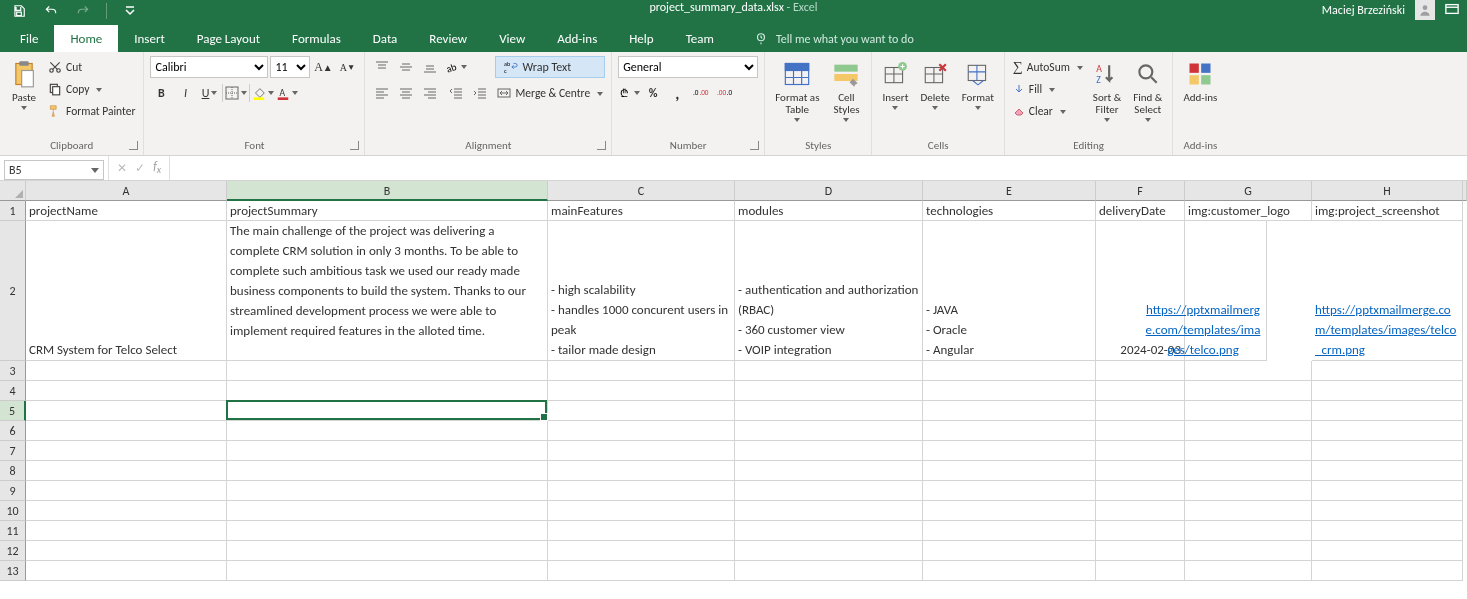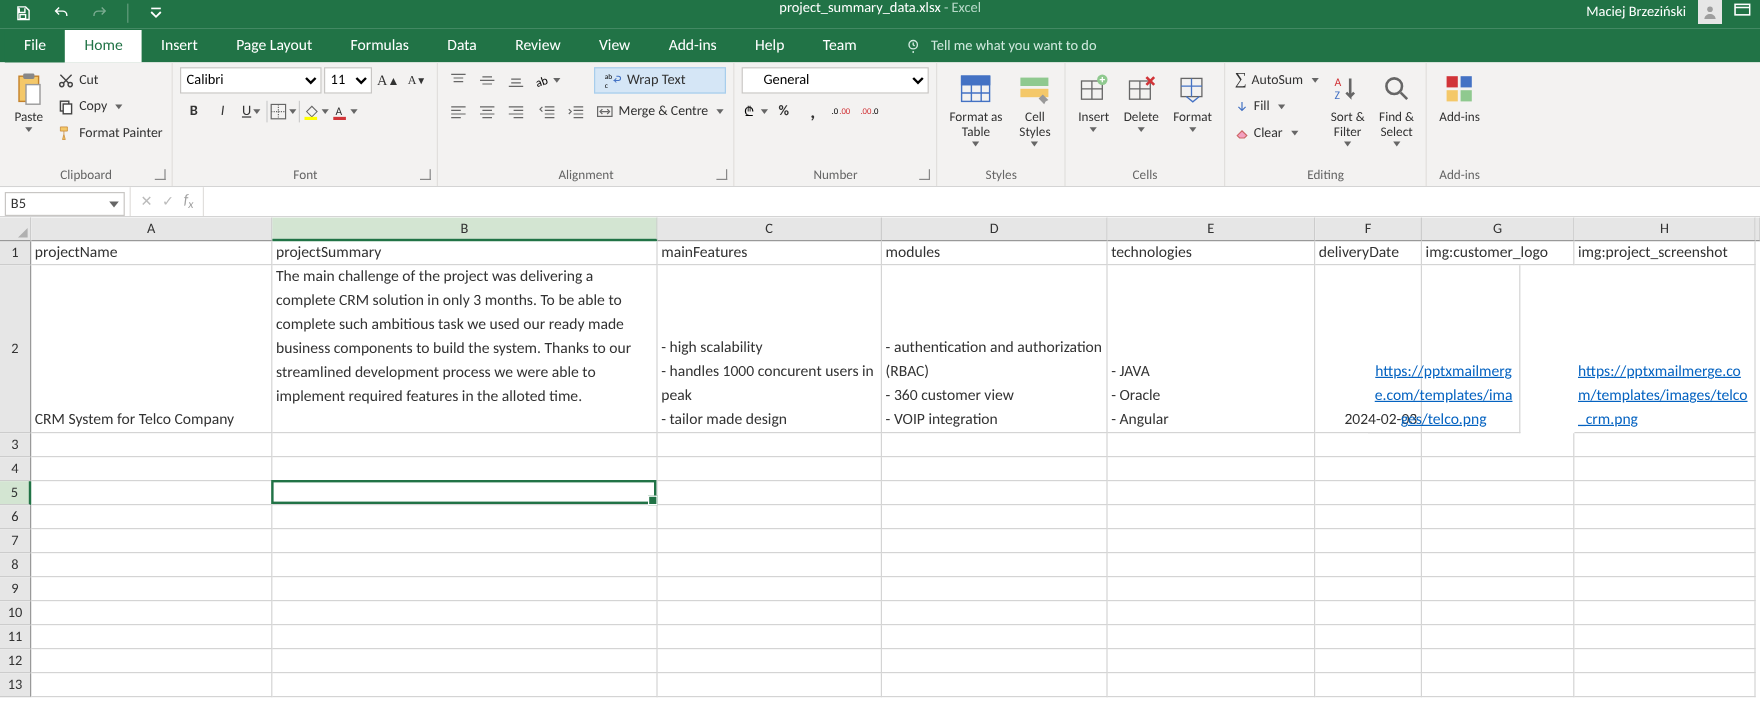--- a/index.html
+++ b/index.html
@@ -36,21 +36,21 @@
   .sm-row { display:flex; align-items:center; gap:4px; font-size:11.5px; cursor:pointer; height:22px; padding:0 2px; }
   .sm-row .chev::after { content:""; display:inline-block; margin-left:3px; border-left:3px solid transparent; border-right:3px solid transparent; border-top:4px solid #666; vertical-align:middle; }
   .stack { display:flex; flex-direction:column; }
   .mini-btn { width:22px; height:22px; display:flex; align-items:center; justify-content:center; cursor:pointer; }
   .mini-btn.dd::after { content:""; margin-left:2px; border-left:3px solid transparent; border-right:3px solid transparent; border-top:4px solid #666; }
   .wraptext-btn { border:1px solid #a7cdec; background:#d5e6f6; padding:0 8px; height:22px; display:flex; align-items:center; gap:4px; font-size:12px; cursor:pointer; }
 
   select.font-name, select.font-size, select.num-format { font-size:12px; height:22px; border:1px solid #c8c6c4; background:#fff; }
   select.font-name { width:118px; }
   select.font-size { width:40px; }
-  select.num-format { width:156px;padding-left:13px; }
+  select.num-format { width:140px; }
 
   
   .formula-bar { height:25px; border-bottom:1px solid #d4d4d4; display:flex; align-items:flex-end; background:#fff; }
   .name-box { width:100px; border:1px solid #c8c6c4; height:20px; margin:0 4px; font-size:12px; padding:0 4px; display:flex; align-items:center; justify-content:space-between; }
   .name-box::after { content:""; border-left:4px solid transparent; border-right:4px solid transparent; border-top:5px solid #666; }
   .fb-icons { display:flex; gap:8px; padding:0 8px; border-left:1px solid #e1dfdd; border-right:1px solid #e1dfdd; height:100%; align-items:center; color:#a0a0a0; }
   .fb-input { flex:1; border:none; height:100%; padding:0 6px; font-size:12px; outline:none; }
 
   
   .grid { display:flex; height:calc(599px - 24px - 28px - 104px - 25px); overflow:hidden; background:#fff; }
@@ -519,21 +519,21 @@
       </div>
     <div class="cells" id="cells">
         <div class="cell" style="left: 0px; top: 0px; width: 201px; height: 20px;">projectName</div>
         <div class="cell" style="left: 201px; top: 0px; width: 321px; height: 20px;">projectSummary</div>
         <div class="cell" style="left: 522px; top: 0px; width: 187px; height: 20px;">mainFeatures</div>
         <div class="cell" style="left: 709px; top: 0px; width: 188px; height: 20px;">modules</div>
         <div class="cell" style="left: 897px; top: 0px; width: 173px; height: 20px;">technologies</div>
         <div class="cell" style="left: 1070px; top: 0px; width: 89px; height: 20px;">deliveryDate</div>
         <div class="cell" style="left: 1159px; top: 0px; width: 127px; height: 20px;">img:customer_logo</div>
         <div class="cell" style="left: 1286px; top: 0px; width: 151px; height: 20px;">img:project_screenshot</div>
-        <div class="cell" style="left: 0px; top: 20px; width: 201px; height: 140px; display: flex; align-items: flex-end;">CRM System for Telco Company</div>
+        <div class="cell" style="left: 0px; top: 20px; width: 201px; height: 140px; display: flex; align-items: flex-end;">CRM System for Telco Select</div>
         <div class="cell" style="left: 201px; top: 20px; width: 321px; height: 140px;">The main challenge of the project was delivering a complete CRM solution in only 3 months. To be able to complete such ambitious task we used our ready made business components to build the system. Thanks to our streamlined development process we were able to implement required features in the alloted time.</div>
         <div class="cell" style="left: 522px; top: 20px; width: 187px; height: 140px; display: flex; align-items: flex-end; white-space: pre-wrap; line-height: 20px;">- high scalability
 - handles 1000 concurent users in peak
 - tailor made design</div>
         <div class="cell" style="left: 709px; top: 20px; width: 188px; height: 140px; display: flex; align-items: flex-end; white-space: pre-wrap; line-height: 20px;">- authentication and authorization (RBAC)
 - 360 customer view
 - VOIP integration</div>
         <div class="cell" style="left: 897px; top: 20px; width: 173px; height: 140px; display: flex; align-items: flex-end; white-space: pre-wrap; line-height: 20px;">- JAVA
 - Oracle
 - Angular</div>

